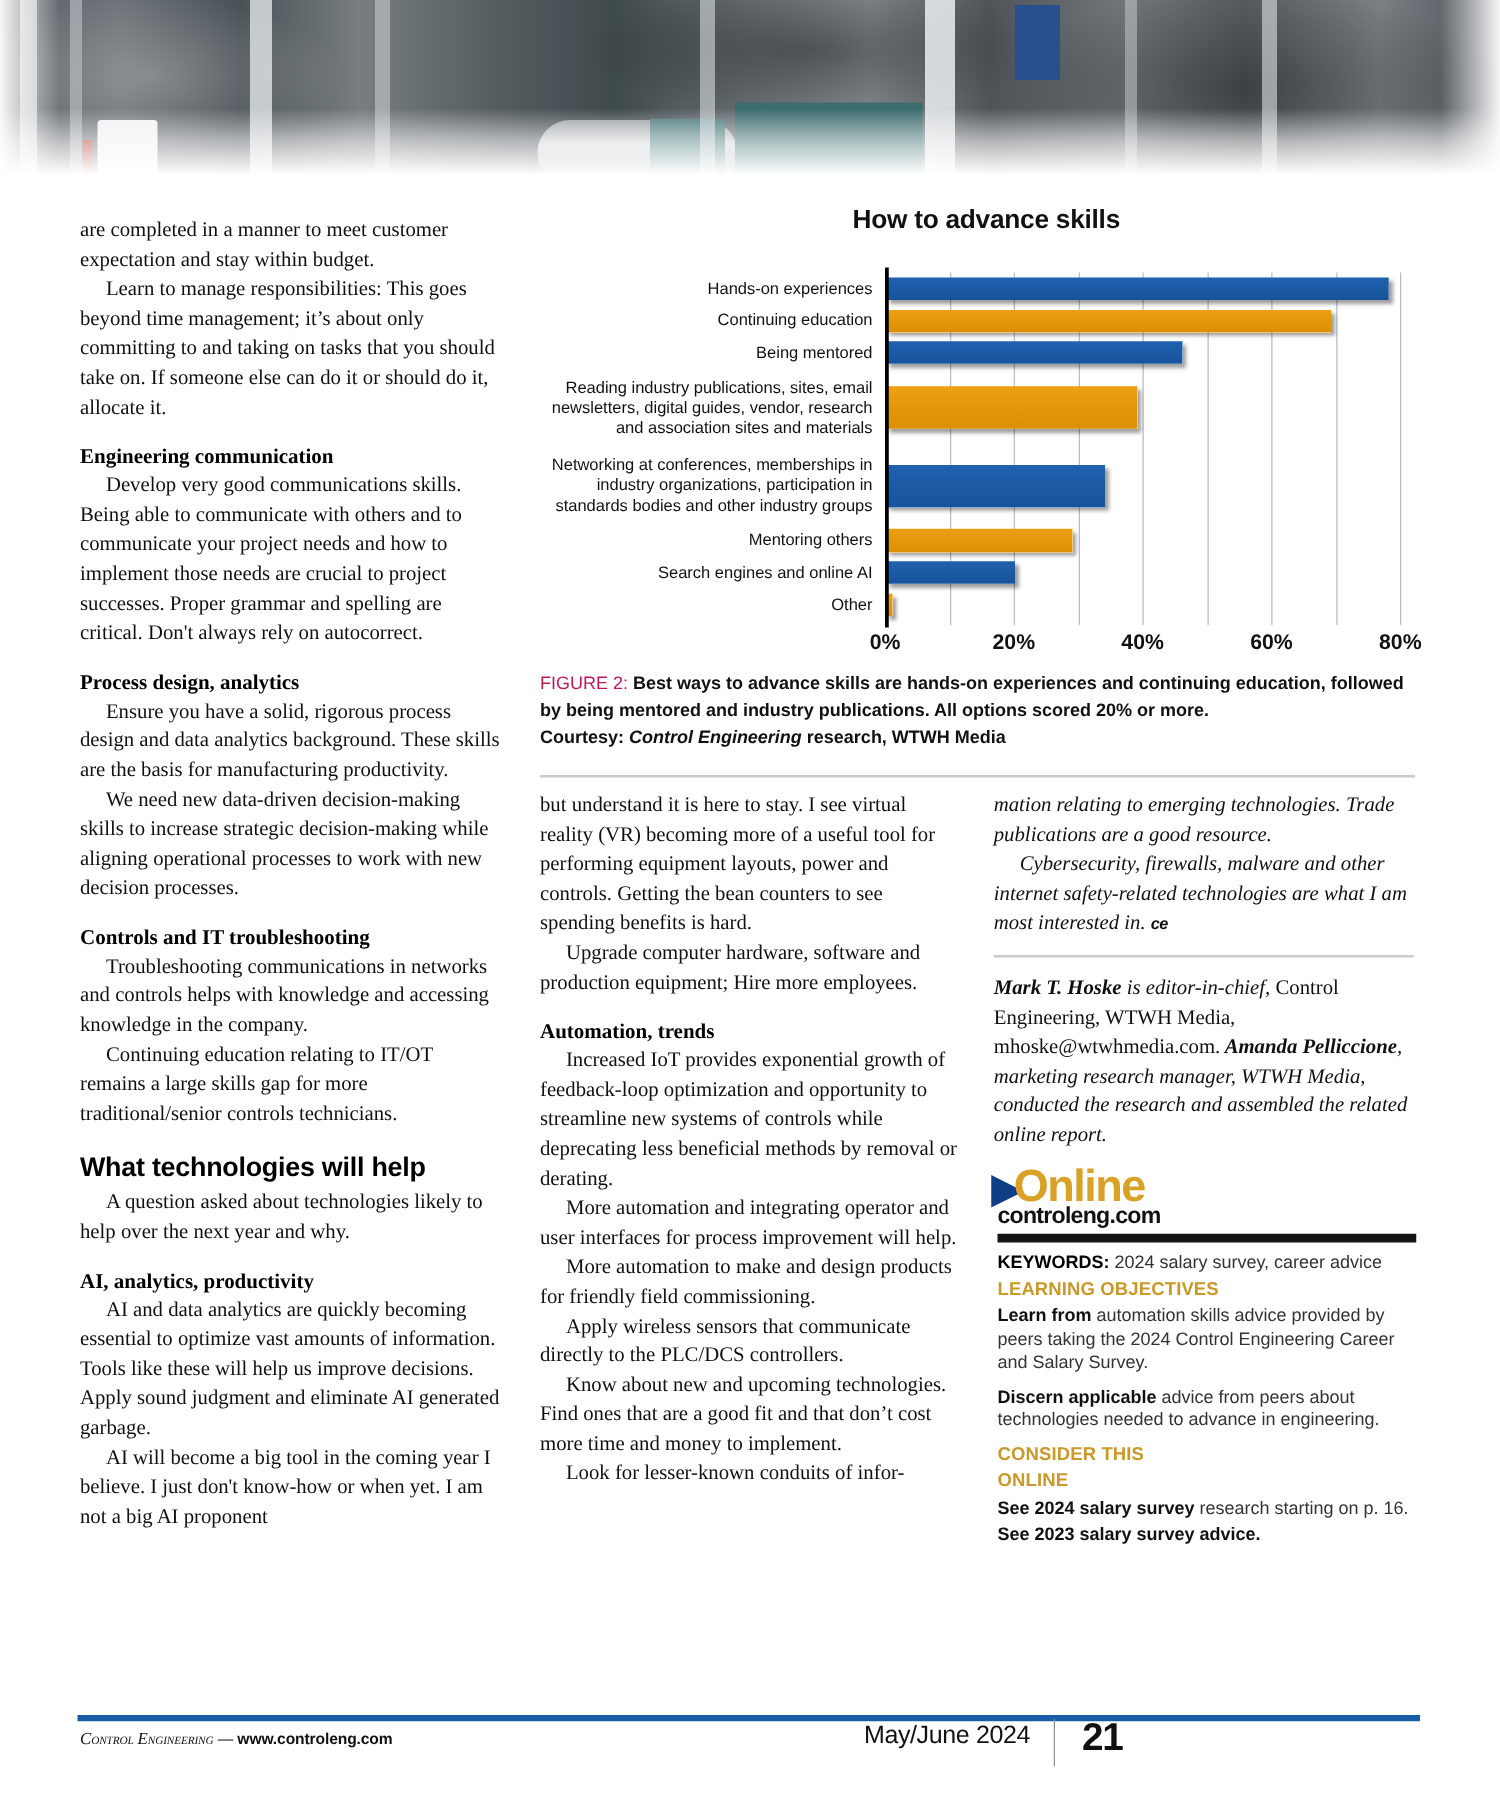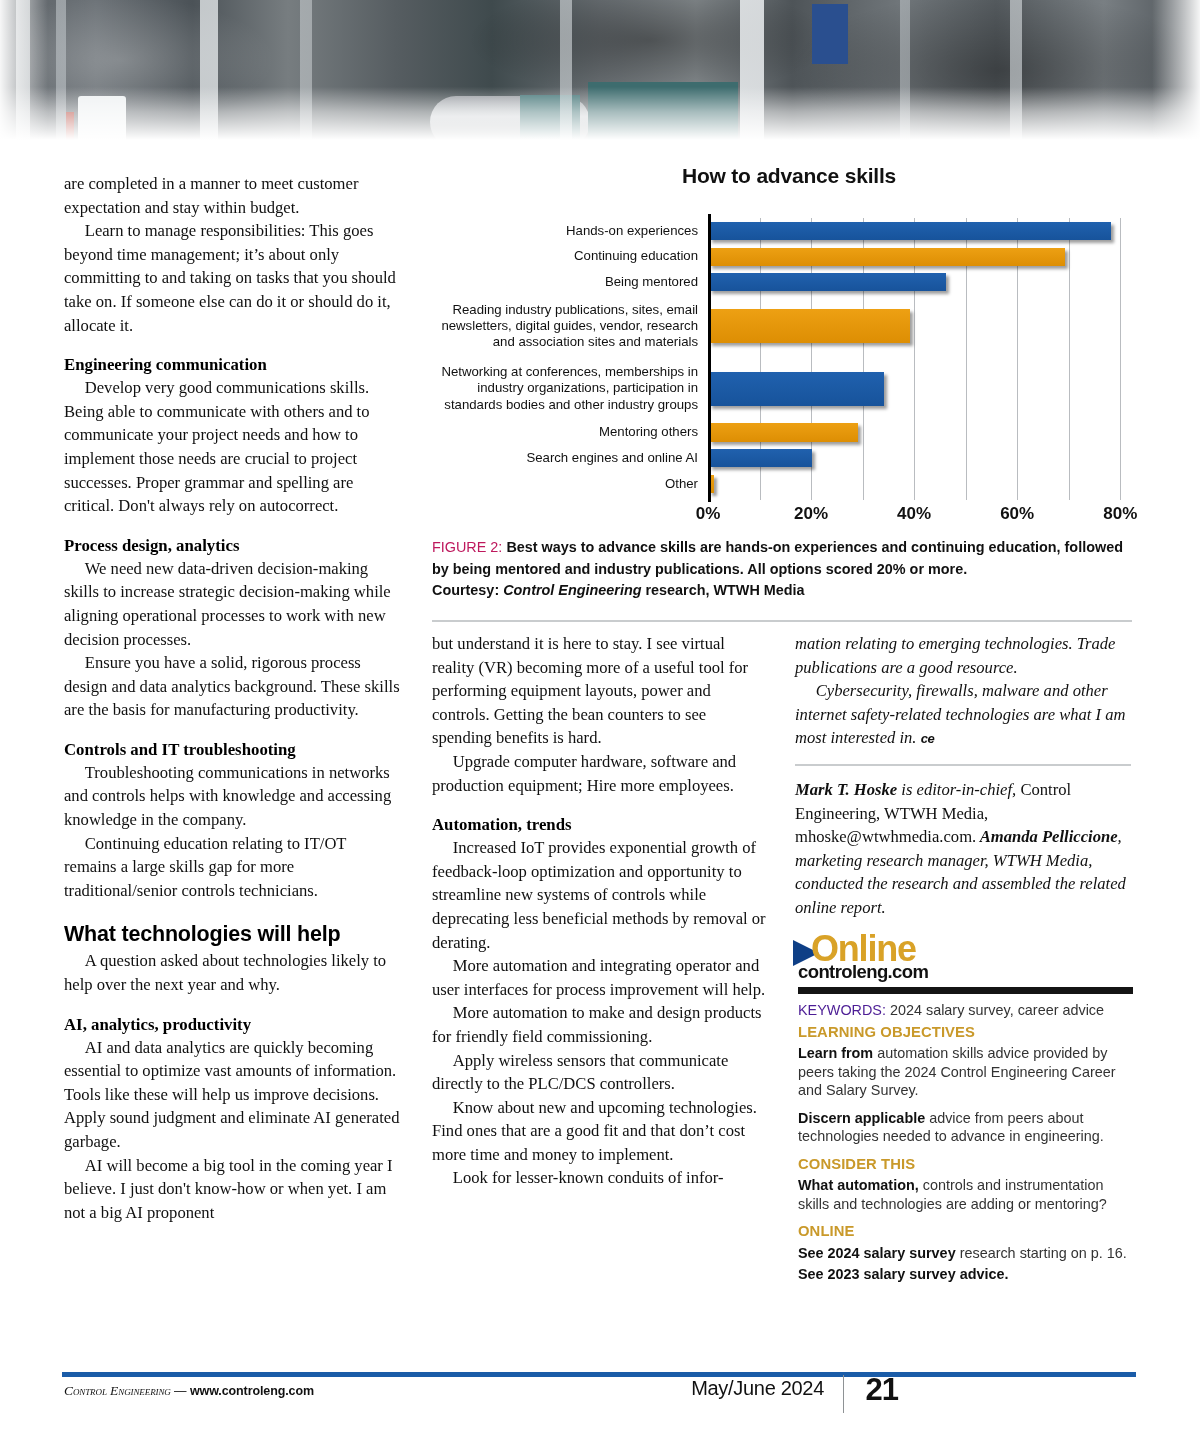--- a/index.html
+++ b/index.html
@@ -131,21 +131,21 @@
     position:absolute;left:18px;top:-7px;font-family:"Liberation Sans",sans-serif;
     font-weight:bold;font-size:36px;color:#d9a227;letter-spacing:-1.2px;
   }
   .online-url{
     position:absolute;left:5px;top:26px;font-family:"Liberation Sans",sans-serif;
     font-weight:bold;font-size:18.5px;color:#111;letter-spacing:-.6px;
   }
   .online-bar{position:absolute;left:5px;top:52px;width:335px;height:7px;background:#141414;}
   .ob-body{position:absolute;left:5px;top:66px;width:335px;
     font-family:"Liberation Sans",sans-serif;font-size:14.4px;line-height:18.5px;color:#333;}
-  .ob-body .gold{color:#4c1d95;font-weight:normal;}
+  .ob-body .gold{color:#000000;font-weight:bold;}
   .ob-body .hd{color:#c9992a;font-weight:bold;font-size:14.8px;letter-spacing:.1px;}
   .ob-body b{color:#111;font-weight:bold;}
   .ob-body p{margin:0 0 9px 0;}
   .ob-body p.tight{margin-bottom:3px;}
 
   
   .foot-rule{position:absolute;left:62px;top:1372px;width:1074px;height:5px;background:#1a5ca8;}
   .foot-left{
     position:absolute;left:64px;top:1383px;font-family:"Liberation Sans",sans-serif;
     font-size:12.5px;color:#111;letter-spacing:-.1px;
@@ -182,22 +182,22 @@
     <div class="hp-layer hp-fade"></div>
     <div class="hp-layer hp-sidefade"></div>
   </div>
 
   <div class="col col-left">
     <p class="noind">are completed in a manner to meet customer expectation and stay within budget.</p>
     <p>Learn to manage responsibilities: This goes beyond time management; it’s about only committing to and taking on tasks that you should take on. If someone else can do it or should do it, allocate it.</p>
     <h3 class="sub">Engineering communication</h3>
     <p>Develop very good communications skills. Being able to communicate with others and to communicate your project needs and how to implement those needs are crucial to project successes. Proper grammar and spelling are critical. Don't always rely on autocorrect.</p>
     <h3 class="sub">Process design, analytics</h3>
+    <p>Ensure you have a solid, rigorous process design and data analytics background. These skills are the basis for manufacturing productivity.</p>
     <p>We need new data-driven decision-making skills to increase strategic decision-making while aligning operational processes to work with new decision processes.</p>
-    <p>Ensure you have a solid, rigorous process design and data analytics background. These skills are the basis for manufacturing productivity.</p>
     <h3 class="sub">Controls and IT troubleshooting</h3>
     <p>Troubleshooting communications in networks and controls helps with knowledge and accessing knowledge in the company.</p>
     <p>Continuing education relating to IT/OT remains a large skills gap for more traditional/senior controls technicians.</p>
     <h2 class="head">What technologies will help</h2>
     <p>A question asked about technologies likely to help over the next year and why.</p>
     <h3 class="sub">AI, analytics, productivity</h3>
     <p>AI and data analytics are quickly becoming essential to optimize vast amounts of information. Tools like these will help us improve decisions. Apply sound judgment and eliminate AI generated garbage.</p>
     <p>AI will become a big tool in the coming year I believe. I just don't know-how or when yet. I am not a big AI proponent</p>
   </div>
 
@@ -295,23 +295,20 @@
       </p>
       <p>
         <b>Learn from</b><span> automation skills advice provided by peers taking the 2024 Control Engineering Career and Salary Survey.</span>
       </p>
       <p>
         <b>Discern applicable</b><span> advice from peers about technologies needed to advance in engineering.</span>
       </p>
       <p class="tight">
         <span class="hd">CONSIDER THIS</span>
       </p>
-      <p>
-        <b>What automation,</b><span> controls and instrumentation skills and technologies are adding or mentoring?</span>
-      </p>
       <p class="tight">
         <span class="hd">ONLINE</span>
       </p>
       <p class="tight">
         <b>See 2024 salary survey</b><span> research starting on p. 16.</span>
       </p>
       <p class="tight">
         <b>See 2023 salary survey advice.</b>
       </p>
     </div>

